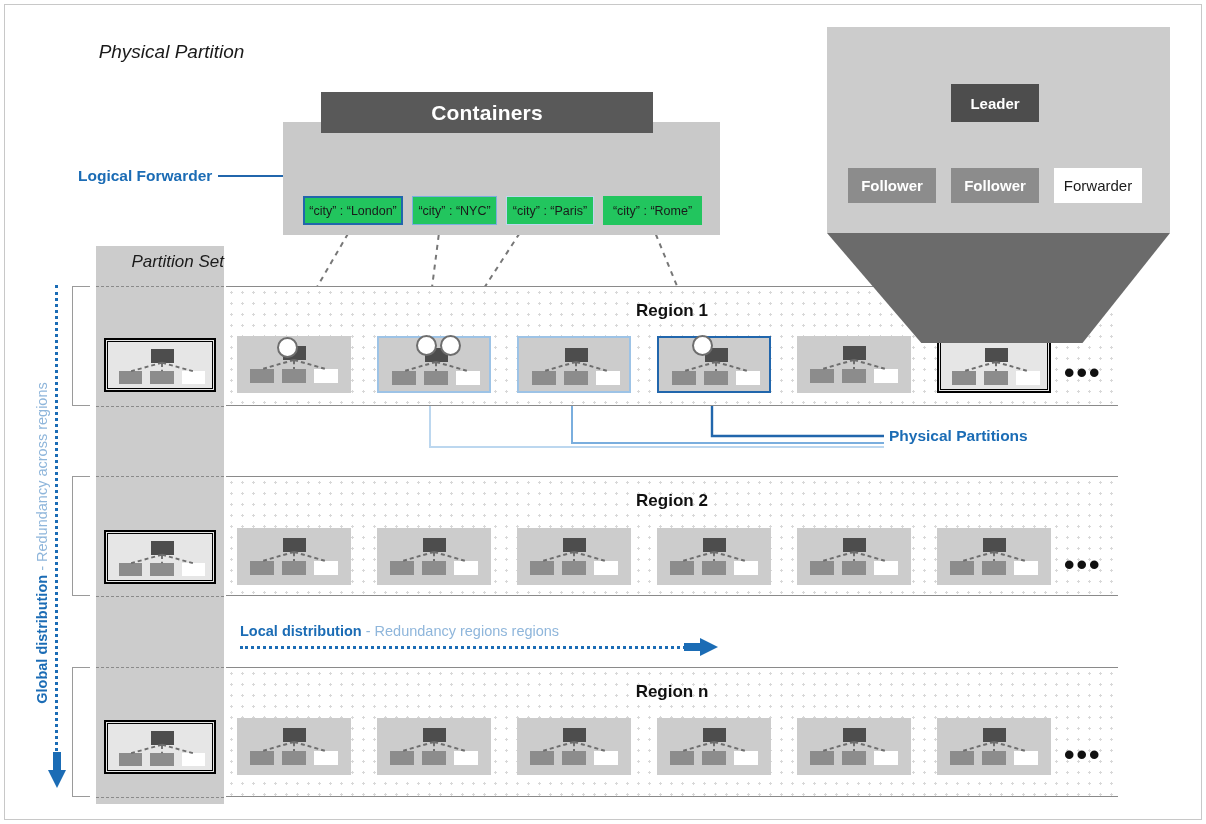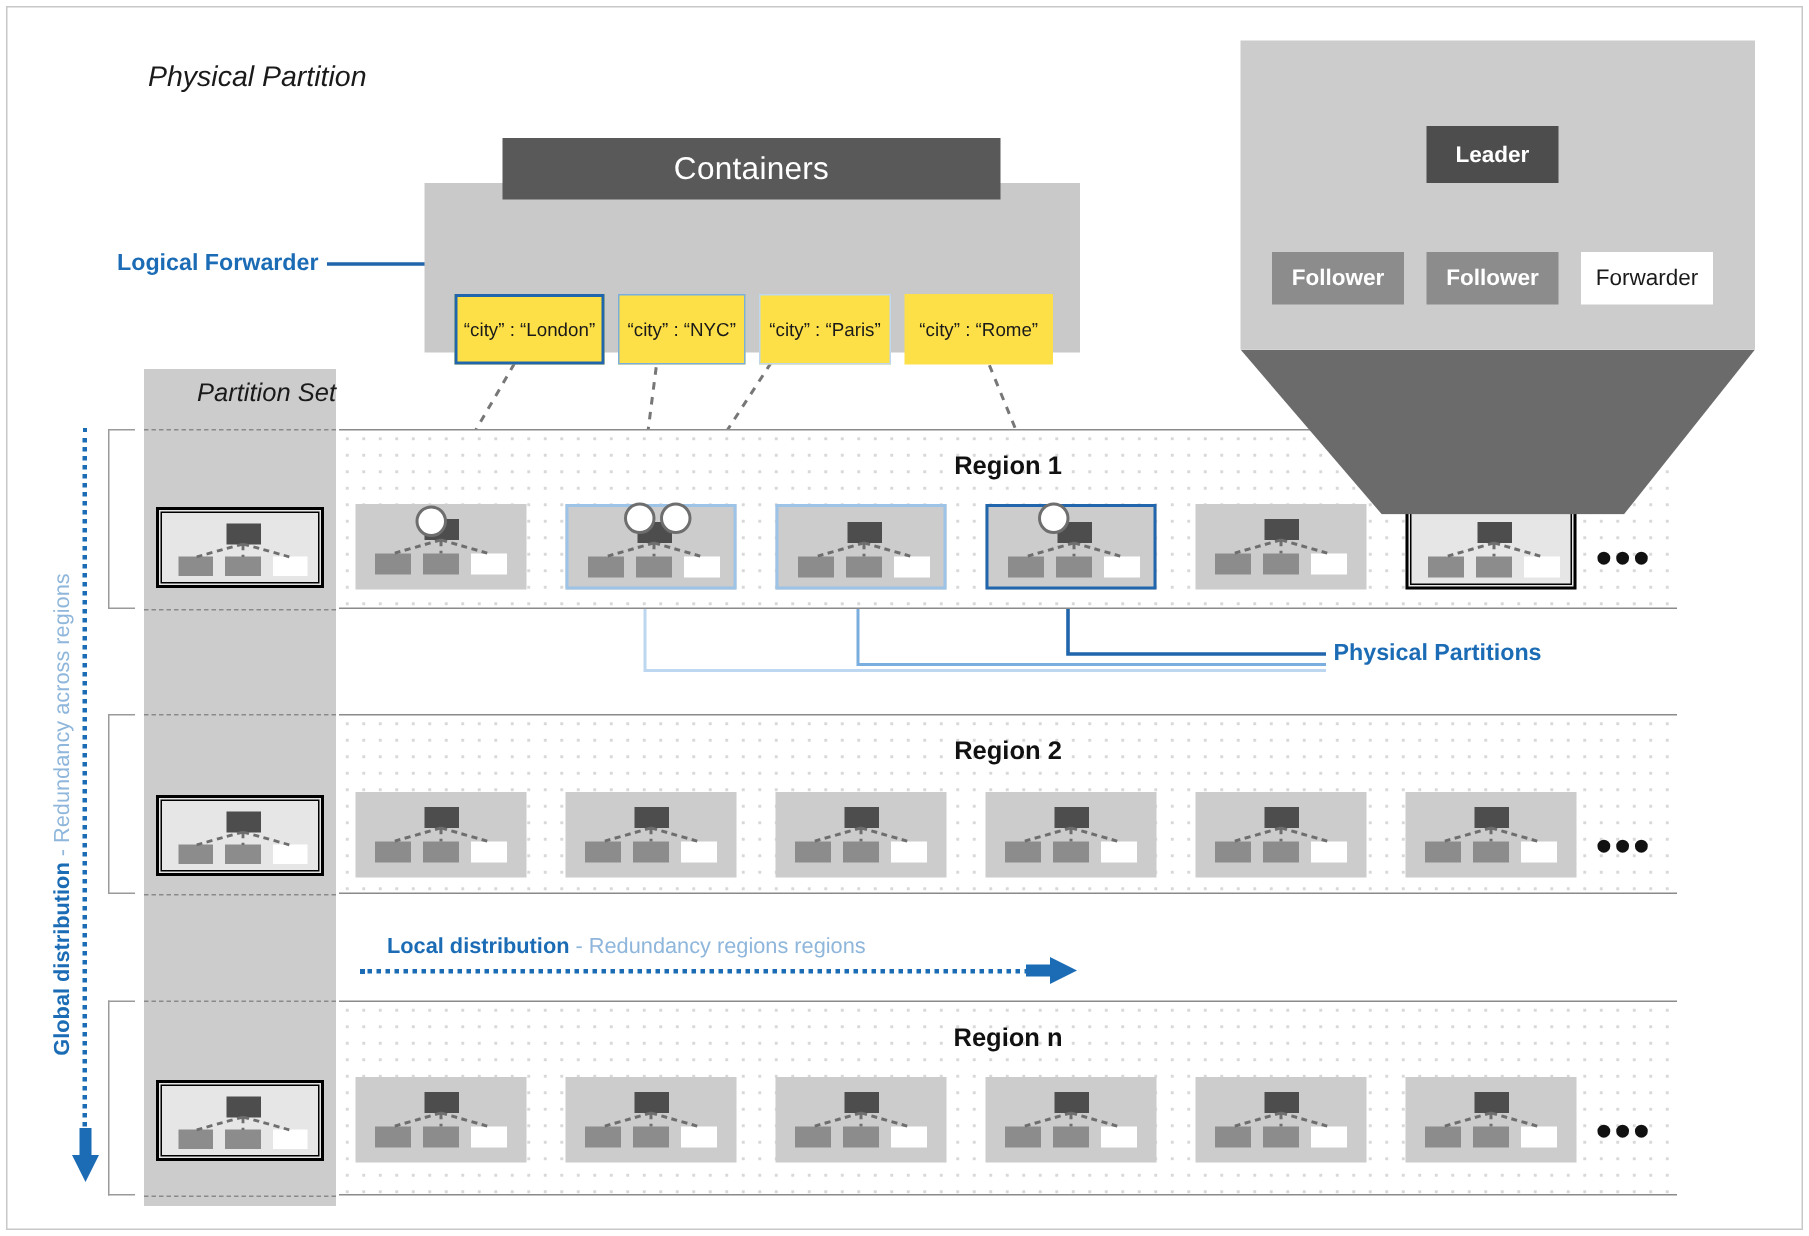--- a/index.html
+++ b/index.html
@@ -18,33 +18,33 @@
     position:absolute;left:4px;top:4px;width:1198px;height:816px;
     border:1px solid #c8c8c8;box-sizing:border-box;
   }
 
   
   .containers-body{
     position:absolute;left:283px;top:122px;width:437px;height:113px;
     background:#c9c9c9;
   }
   .containers-header{
-    position:absolute;left:335px;top:92px;width:332px;height:41px;
+    position:absolute;left:321px;top:92px;width:332px;height:41px;
     background:#595959;color:#ffffff;
     display:flex;align-items:center;justify-content:center;
-    font-size:21px;font-weight:normal;letter-spacing:.2px;
+    font-size:21px;font-weight:bold;letter-spacing:.2px;
   }
   .partition-key{
     position:absolute;left:283px;top:143px;width:437px;
     text-align:center;font-size:16px;color:#111;font-weight:600;
   }
 
   .lp-box{
-    position:absolute;top:196px;height:47px;
-    background:#fde047;
+    position:absolute;top:196px;height:29px;
+    background:#22c55e;
     display:flex;align-items:center;justify-content:center;
     font-size:12.5px;color:#1a1a1a;box-sizing:border-box;
     white-space:nowrap;
   }
 
   
   .lp-label{
     position:absolute;left:78px;top:167px;
     font-size:15.5px;font-weight:bold;color:#1b6cb5;white-space:nowrap;
   }
@@ -121,21 +121,21 @@
     transform:rotate(-90deg);
     text-align:center;font-size:14.5px;white-space:nowrap;
   }
   .gd-text b{color:#1b6cb5;font-weight:bold;}
   .gd-text span{color:#8fb6db;}
 
   
   .ld-text{
     position:absolute;left:240px;top:623px;font-size:14.5px;white-space:nowrap;
   }
-  .ld-text b{color:#1b6cb5;font-weight:bold;margin-left:18px;}
+  .ld-text b{color:#1b6cb5;font-weight:bold;}
   .ld-text span{color:#8fb6db;}
   .ld-dots{
     position:absolute;left:240px;top:646px;width:470px;height:0;
     border-top:3px dotted #1b6cb5;
   }
   .ld-arrow{
     position:absolute;left:700px;top:638px;width:0;height:0;
     border-top:9px solid transparent;border-bottom:9px solid transparent;
     border-left:18px solid #1b6cb5;
   }

